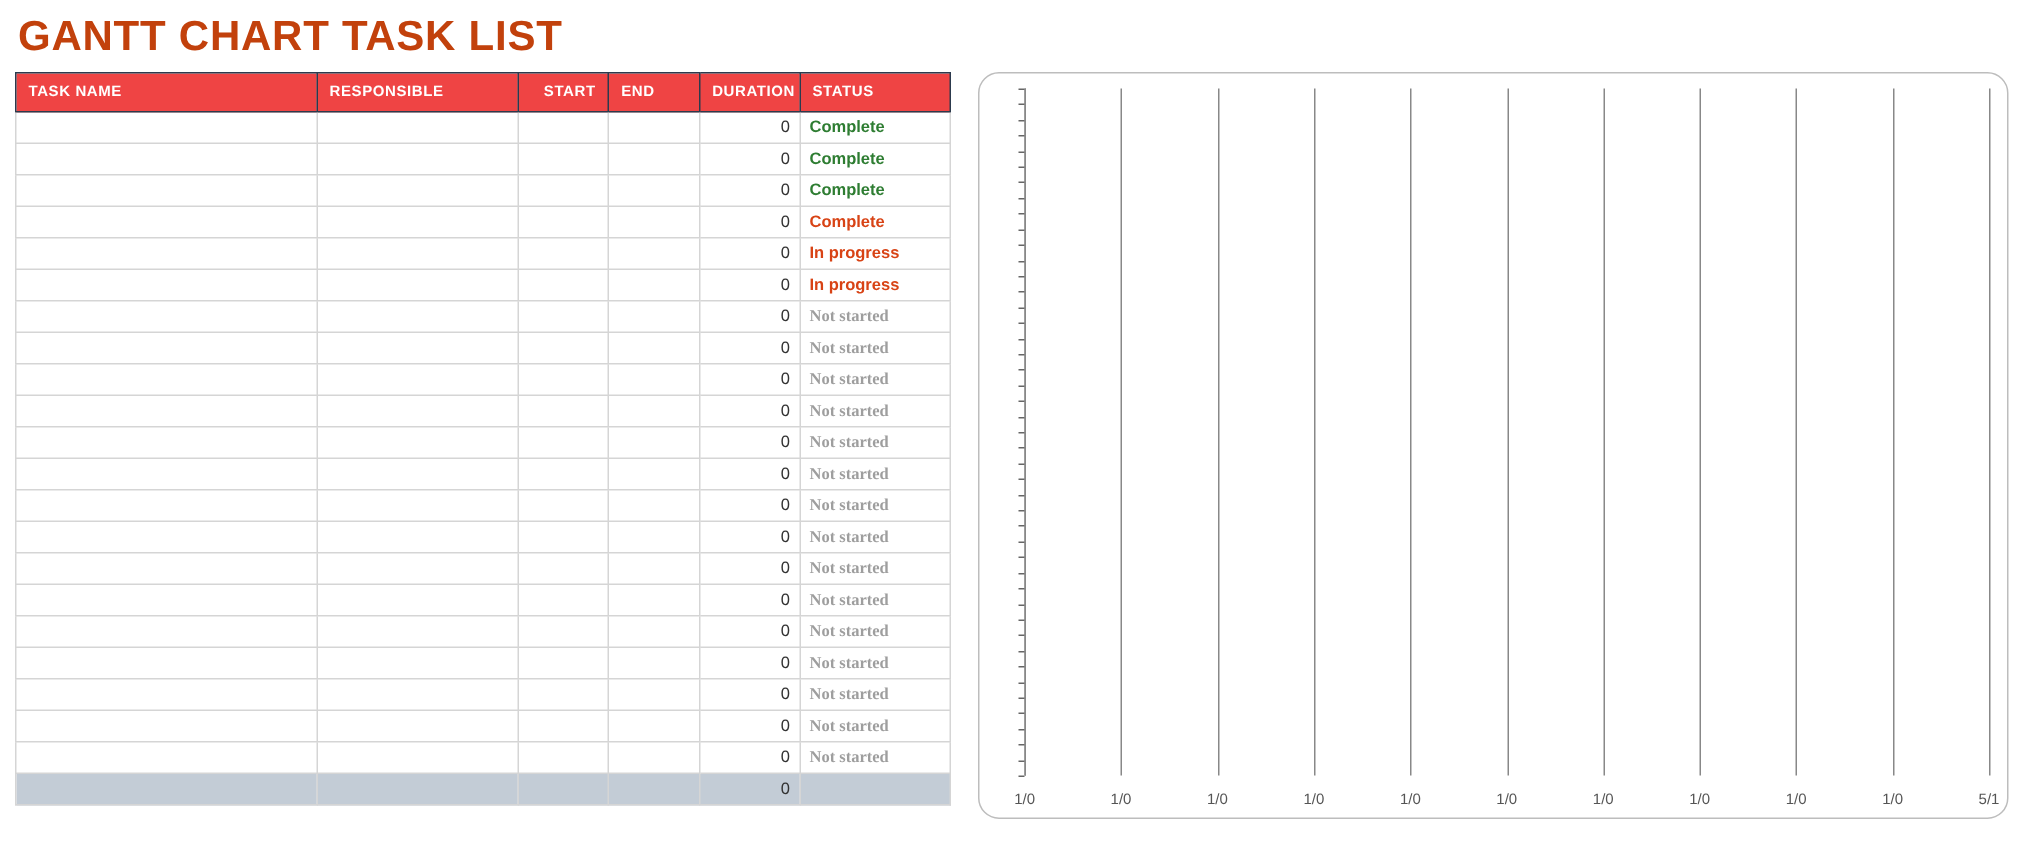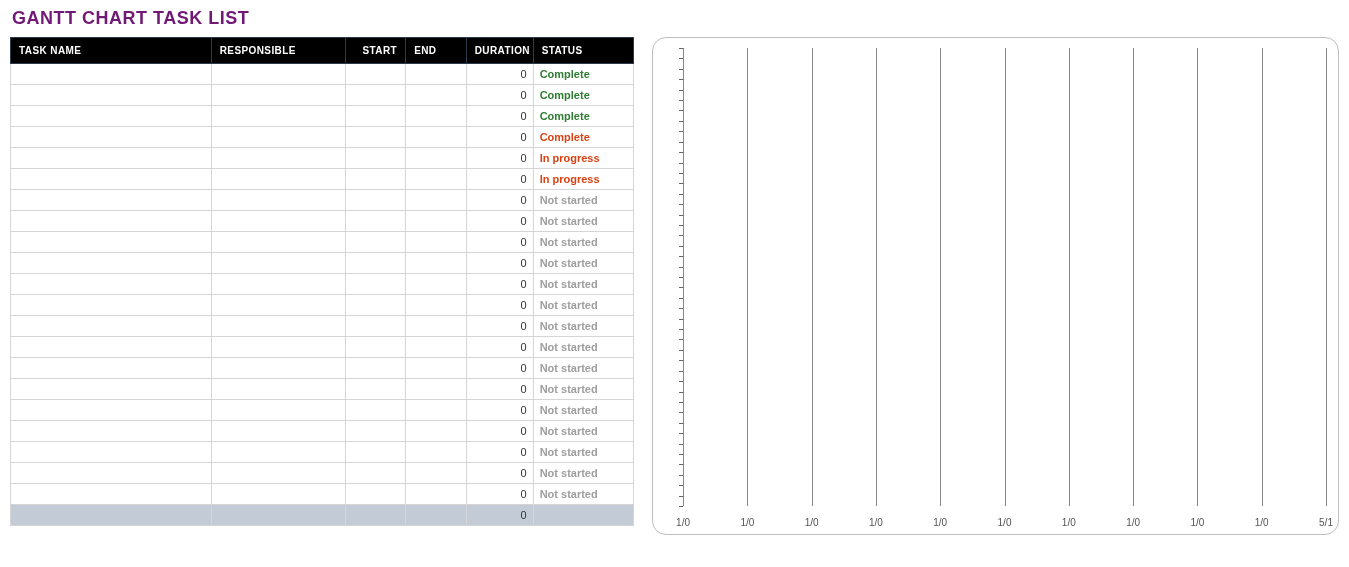--- a/index.html
+++ b/index.html
@@ -5,38 +5,38 @@
   * { box-sizing: border-box; }
   body {
     margin: 0;
     padding: 8px 10px;
     font-family: Arial, Helvetica, sans-serif;
     font-size: 11px;
     color: #333;
     background: #fff;
   }
   .page-title {
-    font-size: 18px;
+    font-size: 28px;
     font-weight: 700;
     letter-spacing: 0.5px;
-    color: #701a75;
+    color: #c2410c;
     margin: 0 0 8px 2px;
   }
   .container {
     display: flex;
     gap: 18px;
     align-items: flex-start;
   }
   .task-table {
     border-collapse: collapse;
     table-layout: fixed;
     width: 627px;
   }
   .task-table th {
-    background: #000000;
+    background: #ef4444;
     color: #fff;
     text-align: left;
     font-size: 10px;
     font-weight: 700;
     letter-spacing: 0.4px;
     padding: 6px 8px;
     border: 1px solid #2c3a4d;
     text-transform: uppercase;
     height: 26px;
   }
@@ -53,21 +53,21 @@
   .task-table .col-start  { width: 58px; text-align: right; }
   .task-table .col-end    { width: 58px; }
   .task-table .col-dur    { width: 64px; text-align: right; }
   .task-table .col-status { width: 96px; font-weight: 700; }
   .task-table tr.totals td {
     background: #c3ccd6;
   }
   .status-Complete     { color: #2e7d32; }
   .status-Overdue      { color: #d84315; }
   .status-In-progress  { color: #d84315; margin-left: 16px; }
-  .status-Not-started  { color: #9e9e9e; }
+  .status-Not-started  { color: #9e9e9e; font-family: Liberation Serif, serif; }
 
   .chart-panel {
     width: 690px;
     height: 498px;
     border: 1px solid #bdbdbd;
     border-radius: 14px;
     position: relative;
     padding: 10px 12px 28px 30px;
     background: #fff;
   }

